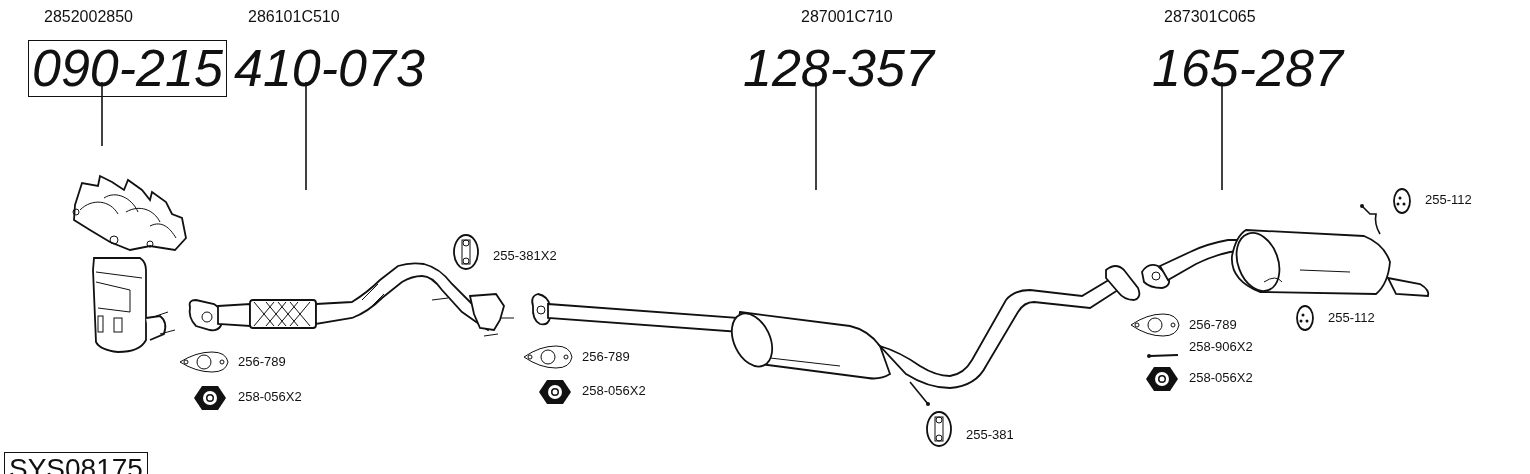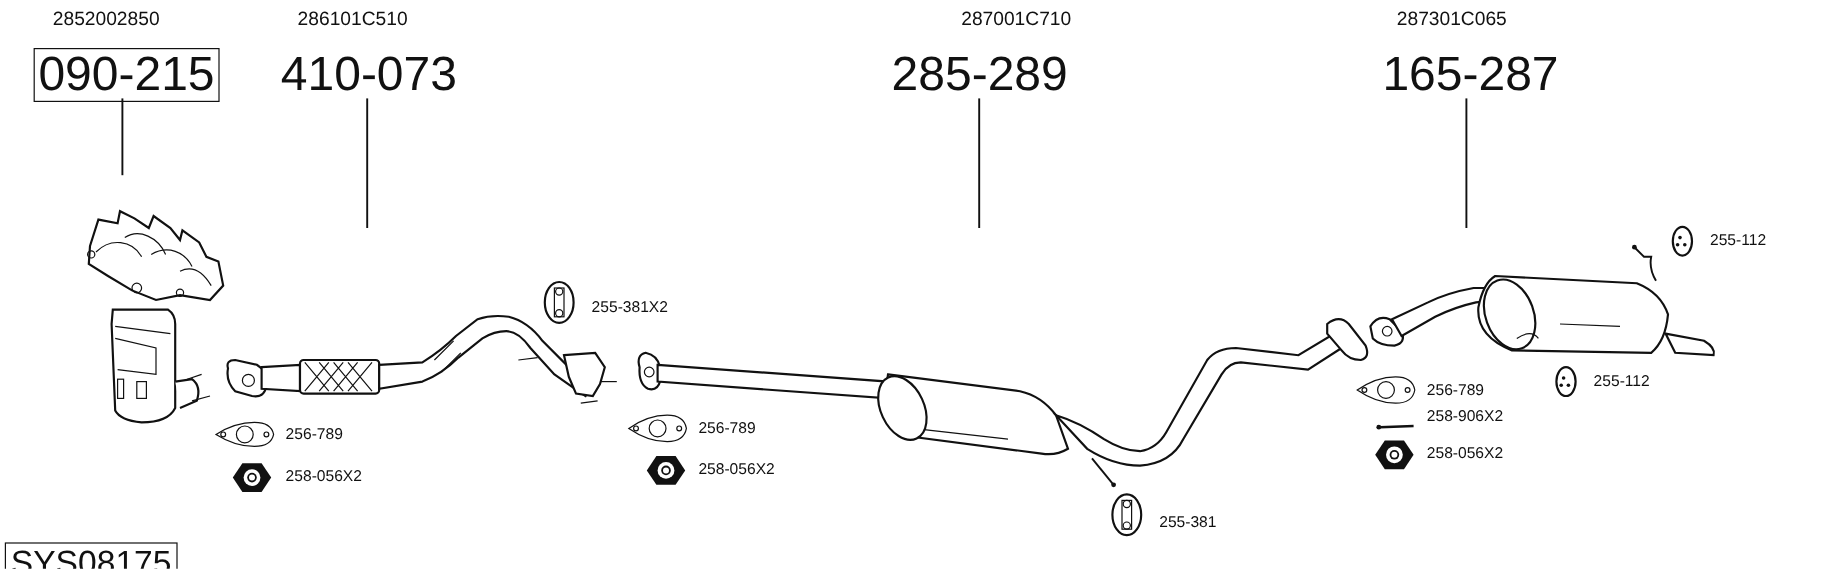--- a/index.html
+++ b/index.html
@@ -1,20 +1,20 @@
 <!DOCTYPE html>
 <html><head>
 <meta charset="utf-8">
 <style>
   html, body { margin: 0; padding: 0; background: #ffffff; }
   body { width: 1530px; height: 474px; position: relative; overflow: hidden;
          font-family: "Liberation Sans", sans-serif; color: #111; }
   .abs { position: absolute; text-align: right; }
   .oe { font-size: 16px; white-space: nowrap; }
-  .pn { font-size: 40px; white-space: nowrap; line-height: 1; }
+  .pn { font-size: 52px; white-space: nowrap; line-height: 1; font-style: italic; }
   .pn.boxed { border: 1.5px solid #111; padding: 1px 3px 2px 3px; }
   .acc { font-size: 13px; white-space: nowrap; line-height: 1; }
   .sys { font-size: 28px; border: 1.5px solid #111; padding: 1px 4px; line-height: 1.05; margin-top: 20px; }
   svg.draw { position: absolute; left: 0; top: 0; }
   .ln { stroke: #111; fill: none; stroke-width: 1.6; }
   .pipe { fill: #fff; stroke: #111; stroke-width: 1.8; }
   .thin { stroke: #111; fill: none; stroke-width: 1; }
 </style>
 </head>
 <body>
@@ -82,21 +82,21 @@
   </g>
 </svg>
 
 <div class="abs oe" style="left:44px; top:8px;">2852002850</div>
 <div class="abs pn boxed" style="left:28px; top:40px;">090-215</div>
 
 <div class="abs oe" style="left:248px; top:8px;">286101C510</div>
 <div class="abs pn" style="left:234px; top:42px;">410-073</div>
 
 <div class="abs oe" style="left:801px; top:8px;">287001C710</div>
-<div class="abs pn" style="left:743px; top:42px;">285-289</div>
+<div class="abs pn" style="left:743px; top:42px;">128-357</div>
 
 <div class="abs oe" style="left:1164px; top:8px;">287301C065</div>
 <div class="abs pn" style="left:1152px; top:42px;">165-287</div>
 
 <svg class="draw" width="1530" height="474" viewBox="0 0 1530 474" style="pointer-events:none;">
 
   <g>
       <path class="thin" d="M180,362 Q196,352 212,352 Q226,352 228,362 Q226,372 212,372 Q196,372 180,362 Z"></path>
       <circle class="thin" cx="204" cy="362" r="7"></circle>
       <circle class="thin" cx="186" cy="362" r="2"></circle>

